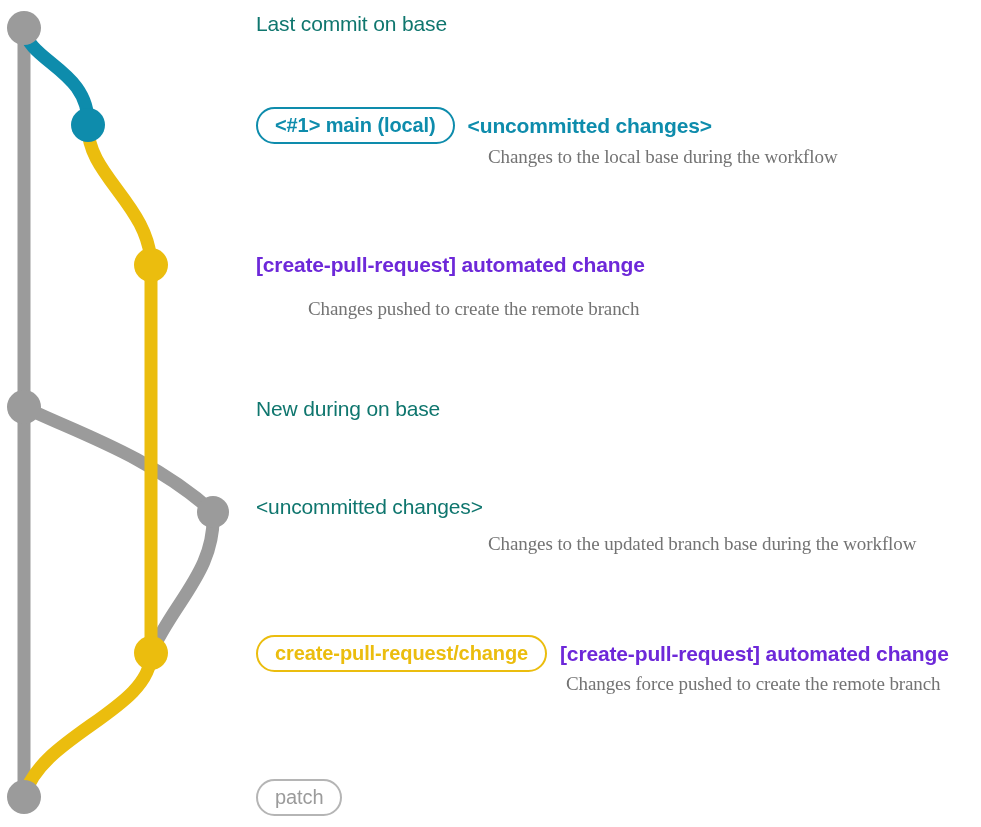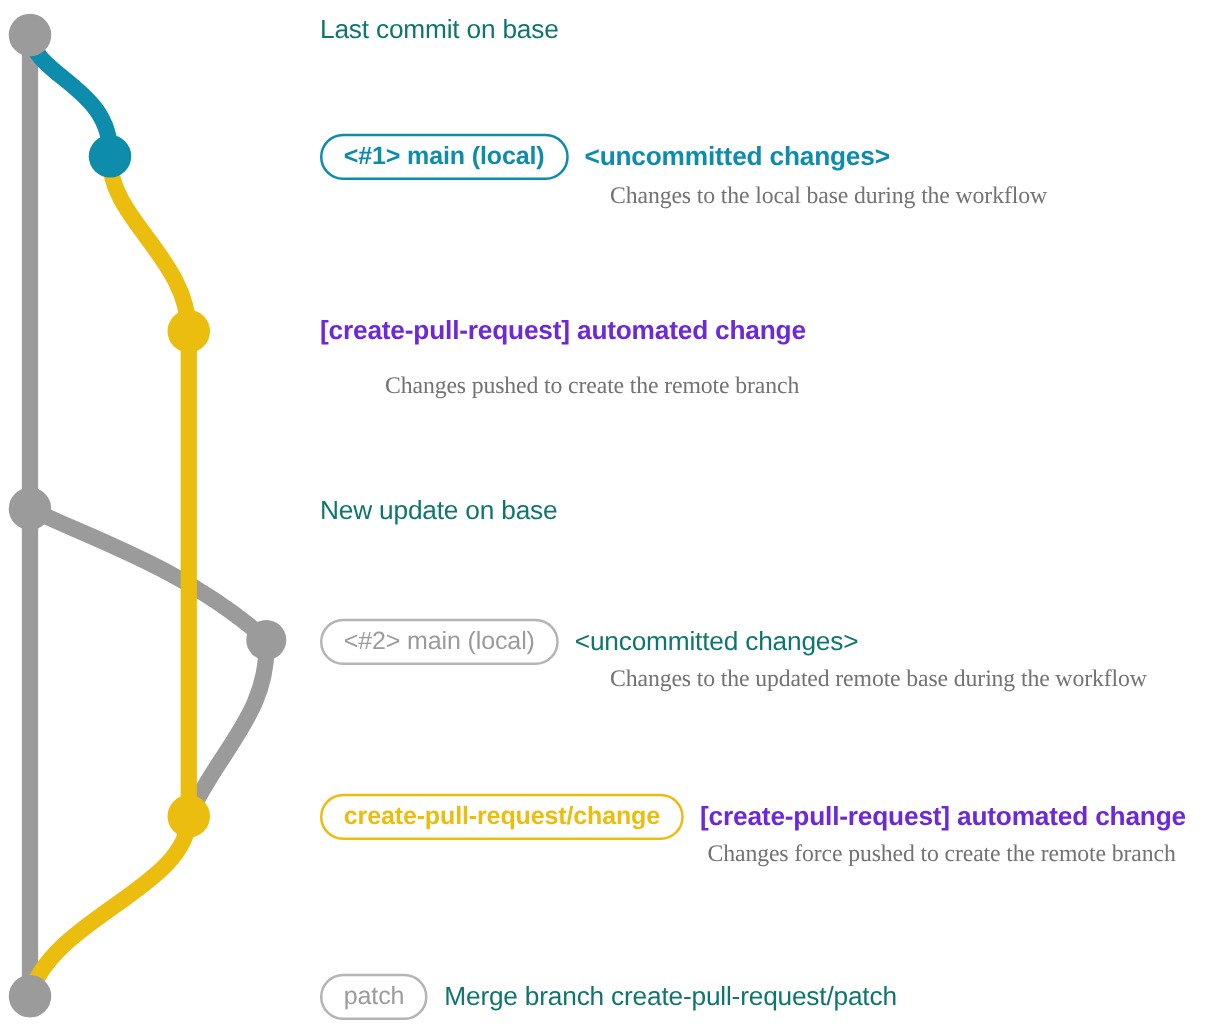--- a/index.html
+++ b/index.html
@@ -111,31 +111,29 @@
   <span class="subject teal">&lt;uncommitted changes&gt;</span>
 </div>
 <div class="note" style="left:488px; top:146px;">Changes to the local base during the workflow</div>
 
 <div class="row" style="left:256px; top:253px;">
   <span class="subject yellow">[create-pull-request] automated change</span>
 </div>
 <div class="note" style="left:271px; top:298px;margin-left:37px;">Changes pushed to create the remote branch</div>
 
 <div class="row" style="left:256px; top:397px;">
-  <span class="subject gray">New update on base</span>
+  <span class="subject gray">New during on base</span>
 </div>
 
 <div class="row" style="left:256px; top:495px;">
-  <span class="badge gray">&lt;#2&gt; main (local)</span>
   <span class="subject gray">&lt;uncommitted changes&gt;</span>
 </div>
-<div class="note" style="left:488px; top:533px;">Changes to the updated remote base during the workflow</div>
+<div class="note" style="left:488px; top:533px;">Changes to the updated branch base during the workflow</div>
 
 <div class="row" style="left:256px; top:635px;">
   <span class="badge yellow">create-pull-request/change</span>
   <span class="subject yellow">[create-pull-request] automated change</span>
 </div>
 <div class="note" style="left:566px; top:673px;">Changes force pushed to create the remote branch</div>
 
 <div class="row" style="left:256px; top:779px;">
   <span class="badge gray">patch</span>
-  <span class="subject gray">Merge branch create-pull-request/patch</span>
 </div>
 
 </body></html>

